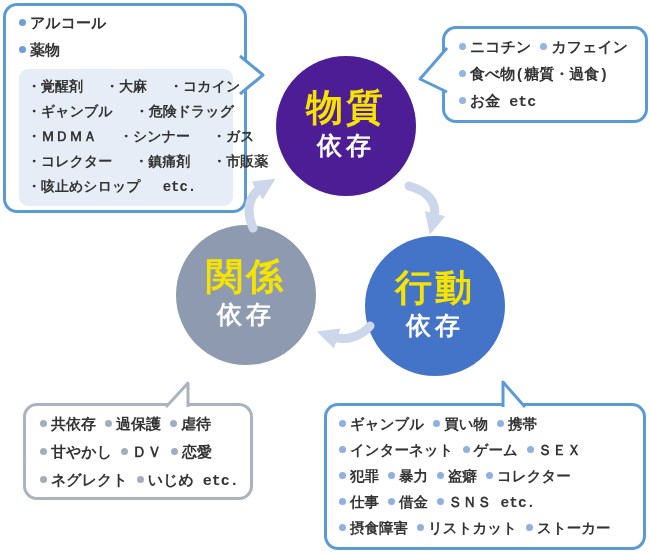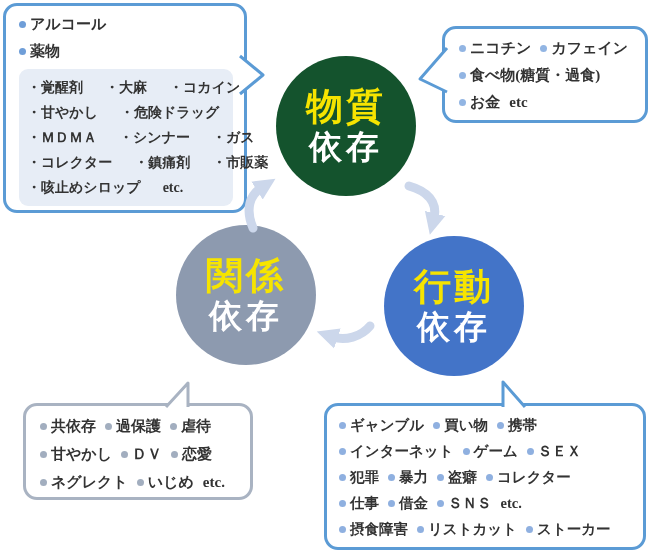--- a/index.html
+++ b/index.html
@@ -1,18 +1,18 @@
 <!DOCTYPE html>
 <html><head>
 <meta charset="utf-8">
 <style>
   html,body{margin:0;padding:0;background:#fff;}
   .canvas{
     position:relative;width:650px;height:554px;background:#ffffff;overflow:hidden;
-    font-family:Liberation Serif, serif;color:#333333;border-radius:14px;
+    font-family:Liberation Mono, monospace;color:#333333;border-radius:14px;
   }
   
   .bubble{
     position:absolute;background:#fff;border:3px solid #5b9bd5;border-radius:14px;
     box-sizing:border-box;font-weight:600;white-space:nowrap;
   }
   .bubble .line{display:block;}
   .item{display:inline-block;margin-right:9px;}
   .item:last-child{margin-right:0;}
   .dot{display:inline-block;width:7px;height:7px;border-radius:50%;
@@ -33,40 +33,40 @@
   .b-br{left:324px;top:403px;width:322px;height:147px;padding:6px 0 16px 12px;font-size:14.5px;}
   .b-br .line{line-height:26px;}
   .b-br .dot{background:#8fb0e0;}
   
   .circle{
     position:absolute;width:140px;height:140px;border-radius:50%;
     display:flex;flex-direction:column;align-items:center;justify-content:center;
     line-height:1.12;text-align:center;
   }
   .circle .t{font-size:37px;font-weight:bold;color:#f6e400;letter-spacing:3px;}
-  .circle .s{font-size:33px;font-weight:bold;color:#ffffff;letter-spacing:4px;margin-top:2px;text-align:right;}
-  .c-substance{left:276px;top:56px;background:#14532d;}
-  .c-behavior{left:384px;top:236px;background:#4374c8;}
+  .circle .s{font-size:25px;font-weight:bold;color:#ffffff;letter-spacing:4px;margin-top:2px;text-align:right;}
+  .c-substance{left:276px;top:56px;background:#4c1d95;}
+  .c-behavior{left:365px;top:236px;background:#4374c8;}
   .c-relationship{left:176px;top:225px;background:#8d9aaf;}
   
   .overlay{position:absolute;left:0;top:0;pointer-events:none;}
 </style>
 </head>
 <body>
 
 <div class="canvas">
 
   <div class="bubble b-tl">
     <div class="top-lines">
         <div class="line"><span class="item"><span class="dot"></span>アルコール</span></div>
         <div class="line"><span class="item"><span class="dot"></span>薬物</span></div>
       </div>
     <div class="subbox">
         <div class="line"><span class="item">・覚醒剤</span><span class="item">・大麻</span><span class="item">・コカイン</span></div>
-        <div class="line"><span class="item">・甘やかし</span><span class="item">・危険ドラッグ</span></div>
+        <div class="line"><span class="item">・ギャンブル</span><span class="item">・危険ドラッグ</span></div>
         <div class="line"><span class="item">・ＭＤＭＡ</span><span class="item">・シンナー</span><span class="item">・ガス</span></div>
         <div class="line"><span class="item">・コレクター</span><span class="item">・鎮痛剤</span><span class="item">・市販薬</span></div>
         <div class="line"><span class="item">・咳止めシロップ</span><span class="item">etc.</span></div>
       </div>
   </div>
 
   <div class="bubble b-tr">
       <div class="line"><span class="item"><span class="dot"></span>ニコチン</span><span class="item"><span class="dot"></span>カフェイン</span></div>
       <div class="line"><span class="item"><span class="dot"></span>食べ物(糖質・過食)</span></div>
       <div class="line"><span class="item"><span class="dot"></span>お金</span><span class="item">etc</span></div>

